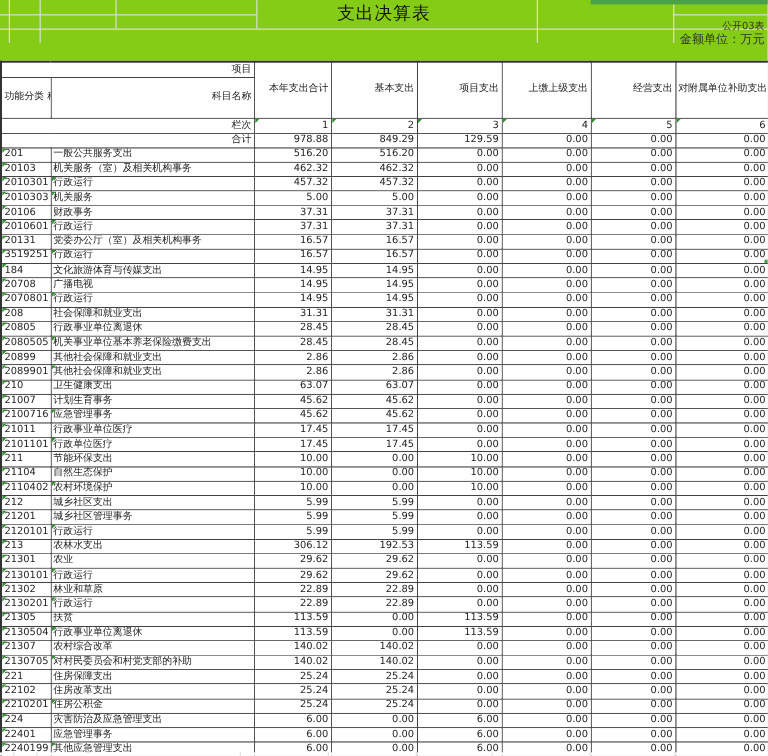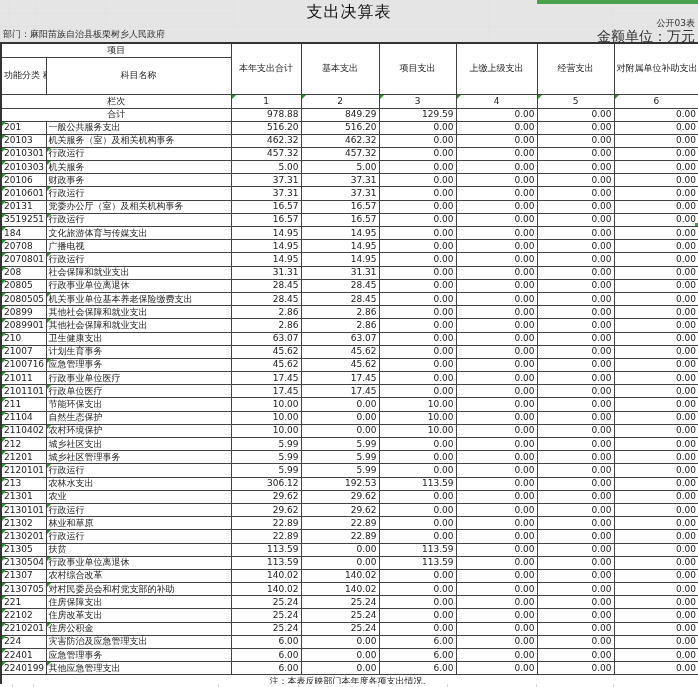--- a/index.html
+++ b/index.html
@@ -2,43 +2,43 @@
 <html><head>
 <meta charset="utf-8">
 <style>
   html,body{margin:0;padding:0;}
   body{
     width:698px;height:687px;overflow:hidden;background:#ffffff;
     font-family:"DejaVu Sans","Liberation Sans",sans-serif;
     color:#222;position:relative;
   }
   
-  .topbar{position:relative;width:698px;height:42px;background:#e5e5e5;}
+  .topbar{position:relative;width:698px;height:55px;background:#84cc16;}
   .gridline{position:absolute;background:#e2e2e2;}
   .green-strip{position:absolute;left:537px;top:0;width:161px;height:4px;background:#4aa14c;}
   .doc-title{
     position:absolute;left:0;top:2px;width:100%;text-align:center;
     font-size:16px;color:#111;letter-spacing:1px;
   }
   .sheet-label{position:absolute;right:3px;top:17px;font-size:9px;color:#333;}
   .dept-line{position:absolute;left:3px;top:28px;font-size:9px;color:#333;}
-  .unit-line{position:absolute;right:3px;top:28px;font-size:14px;color:#333;}
+  .unit-line{position:absolute;right:3px;top:28px;font-size:11px;color:#333;}
 
   
   table.budget{
     border-collapse:collapse;table-layout:fixed;width:698px;
     border:2px solid #333;
   }
   table.budget td{
     border:1px solid #424242;font-size:9px;line-height:11px;
     padding:0 2px;overflow:hidden;white-space:nowrap;
     position:relative;vertical-align:middle;height:13.2px;
     background:#fff;box-sizing:border-box;
   }
-  td.hdr{background:#d9d9d9;text-align:center;white-space:normal;line-height:11px;}
+  td.hdr{background:#d9d9d9;text-align:right;white-space:normal;line-height:11px;}
   tr.r-proj td{height:14px;}
   tr.r-main td{height:37px;}
   tr.r-lanci td{height:14px;margin-top:31px;}
   tr.r-total td{height:13px;font-weight:normal;}
   td.code-hdr{white-space:pre-line;}
   td.num{text-align:right;}
   td.code{padding-left:2px;}
   td.name{padding-left:3px;}
   td.indent{padding-left:16px;}
   tr.note-row td{text-align:center;height:13px;padding-left:3px;}
@@ -72,21 +72,20 @@
   <div class="gridline" style="left:0;top:26px;width:698px;height:1px;"></div>
   <div class="gridline" style="left:8px;top:0;width:1px;height:39px;"></div>
   <div class="gridline" style="left:36px;top:0;width:1px;height:39px;"></div>
   <div class="gridline" style="left:105px;top:0;width:1px;height:26px;"></div>
   <div class="gridline" style="left:233px;top:0;width:1px;height:26px;"></div>
   <div class="gridline" style="left:488px;top:0;width:1px;height:39px;"></div>
   <div class="gridline" style="left:612px;top:0;width:1px;height:39px;"></div>
   <div class="green-strip"></div>
   <div class="doc-title">支出决算表</div>
   <div class="sheet-label">公开03表</div>
-  <div class="dept-line">部门：麻阳苗族自治县板栗树乡人民政府</div>
   <div class="unit-line">金额单位：万元</div>
 </div>
 
 <table class="budget">
   <colgroup>
     <col style="width:45px">
       <col style="width:185px">
       <col style="width:70px">
       <col style="width:78px">
     <col style="width:77px">

